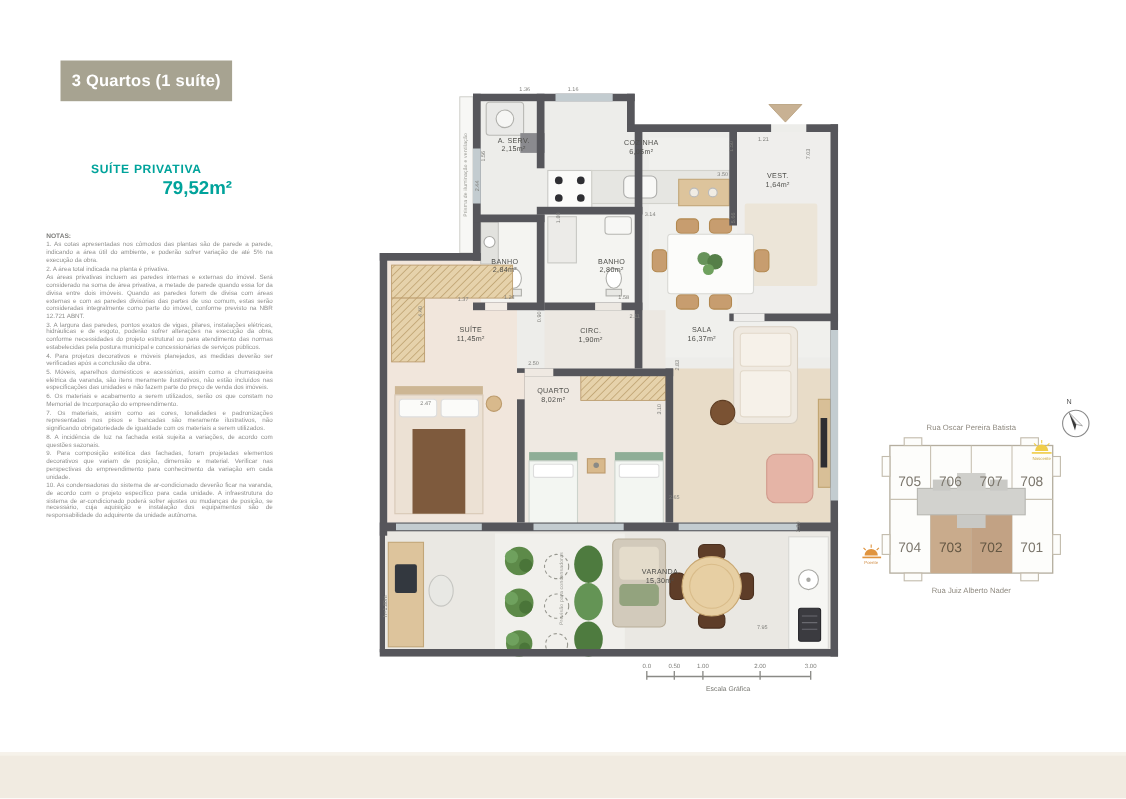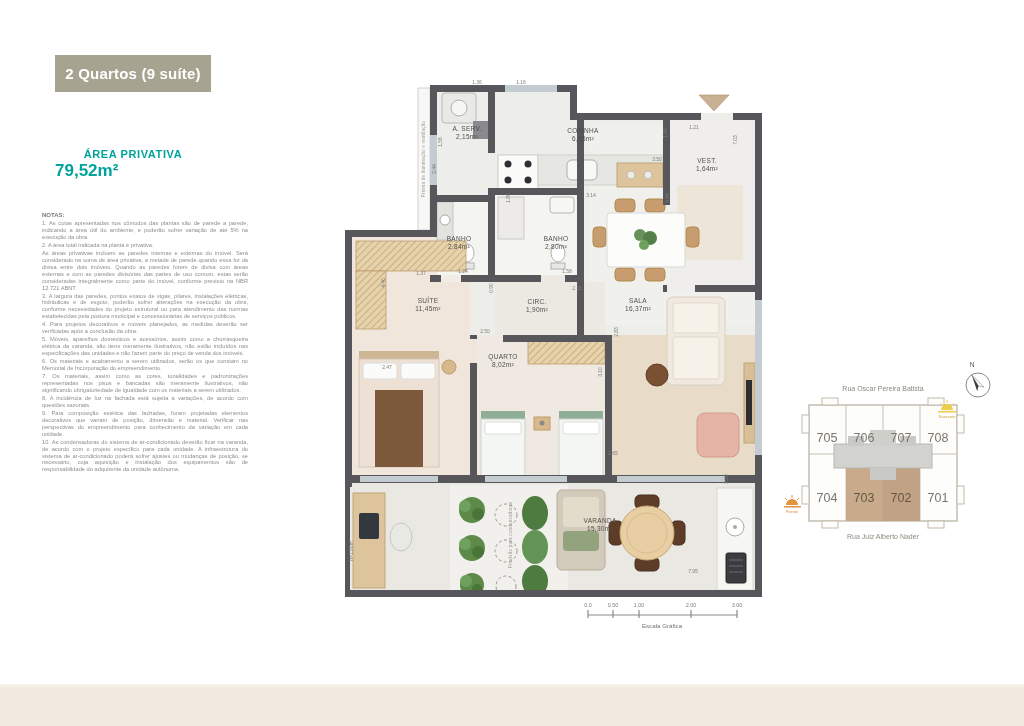--- a/index.html
+++ b/index.html
@@ -4,21 +4,21 @@
 <style>
   html,body{margin:0;padding:0;background:#fff;}
   body{font-family:"Liberation Sans","DejaVu Sans",sans-serif;}
   .page{position:relative;width:1024px;height:726px;background:#ffffff;overflow:hidden;}
 
   
   .badge{position:absolute;left:55px;width:156px;height:37px;display:flex;align-items:center;justify-content:center;color:#fff;font-weight:bold;font-size:15px;letter-spacing:.2px;}
   .badge-type{top:55px;background:#a7a391;}
   .badge-units{top:97px;background:#24334e;}
   .area-title{position:absolute;left:55px;top:148px;width:156px;text-align:center;color:#00a39b;font-weight:bold;font-size:11px;letter-spacing:.6px;}
-  .area-value{position:absolute;left:55px;top:161px;width:156px;text-align:left;color:#00a39b;font-weight:bold;font-size:17px;}
+  .area-value{position:absolute;left:55px;top:161px;width:156px;text-align:right;color:#00a39b;font-weight:bold;font-size:17px;}
   .notes{position:absolute;left:42px;top:212px;width:206px;color:#8e8e8c;}
   .notes-title{font-size:6px;font-weight:bold;color:#7c7c7a;margin-bottom:2px;}
   .note-line{margin:0 0 1px 0;font-size:5.7px;line-height:1.22;text-align:justify;}
 
   
   .plan{position:absolute;left:345px;top:85px;width:417px;height:512px;}
   .plan svg{position:absolute;left:0;top:0;}
   .room-label{position:absolute;transform:translate(-50%,-50%);text-align:center;color:#4f4f4b;font-size:6.5px;line-height:1.3;letter-spacing:.3px;white-space:nowrap;z-index:5;}
   .room-label span{display:block;}
   .dim{position:absolute;transform:translate(-50%,-50%);font-size:5px;color:#7f7f7b;white-space:nowrap;z-index:5;}
@@ -29,23 +29,23 @@
   .keyplan{position:absolute;left:782px;top:358px;}
   .footer-bar{position:absolute;left:0;top:684px;width:1024px;height:42px;background:#f1ebe1;border-top:3px solid #f6f2ea;}
   svg{font-family:"Liberation Sans","DejaVu Sans",sans-serif;}
 </style>
 </head>
 <body>
 
 <div class="page">
 
   <div class="badge badge-type">
-    <span>2 Quartos (9 suíte)</span>
+    <span>3 Quartos (1 suíte)</span>
   </div>
-  <div class="area-title">ÁREA PRIVATIVA</div>
+  <div class="area-title">SUÍTE PRIVATIVA</div>
   <div class="area-value">79,52m²</div>
 
   <div class="notes">
     <div class="notes-title">NOTAS:</div>
     <div id="notes-lines">
         <p class="note-line">1. As cotas apresentadas nos cômodos das plantas são de parede a parede, indicando a área útil do ambiente, e poderão sofrer variação de até 5% na execução da obra.</p>
         <p class="note-line">2. A área total indicada na planta é privativa.</p>
         <p class="note-line">As áreas privativas incluem as paredes internas e externas do imóvel. Será considerado na soma de área privativa, a metade de parede quando essa for da divisa entre dois imóveis. Quando as paredes forem de divisa com áreas externas e com as paredes divisórias das partes de uso comum, estas serão consideradas integralmente como parte do imóvel, conforme previsto na NBR 12.721 ABNT.</p>
         <p class="note-line">3. A largura das paredes, pontos exatos de vigas, pilares, instalações elétricas, hidráulicas e de esgoto, poderão sofrer alterações na execução da obra, conforme necessidades do projeto estrutural ou para atendimento das normas estabelecidas pela postura municipal e concessionárias de serviços públicos.</p>
         <p class="note-line">4. Para projetos decorativos e móveis planejados, as medidas deverão ser verificadas após a conclusão da obra.</p>

